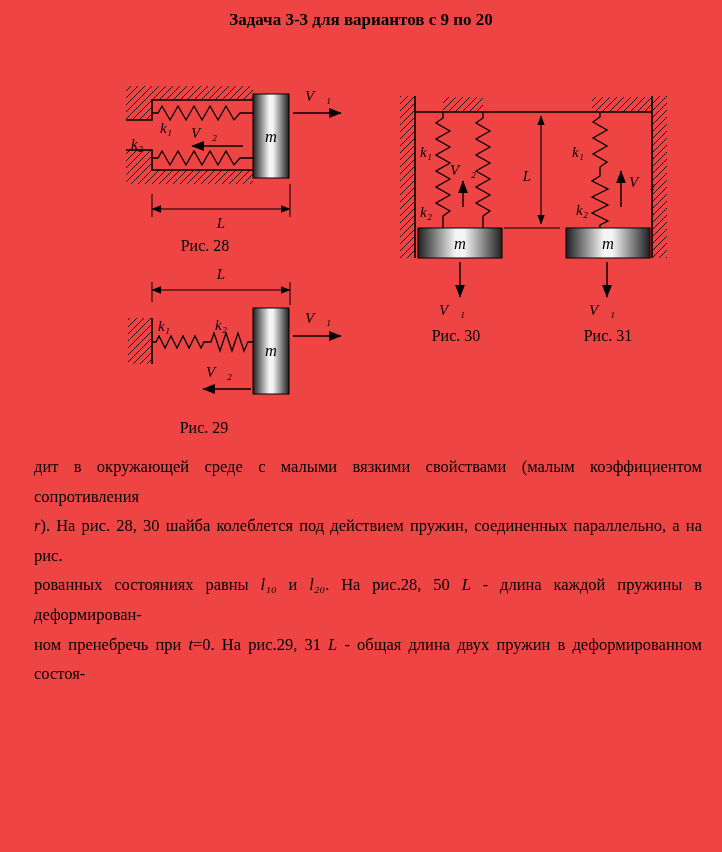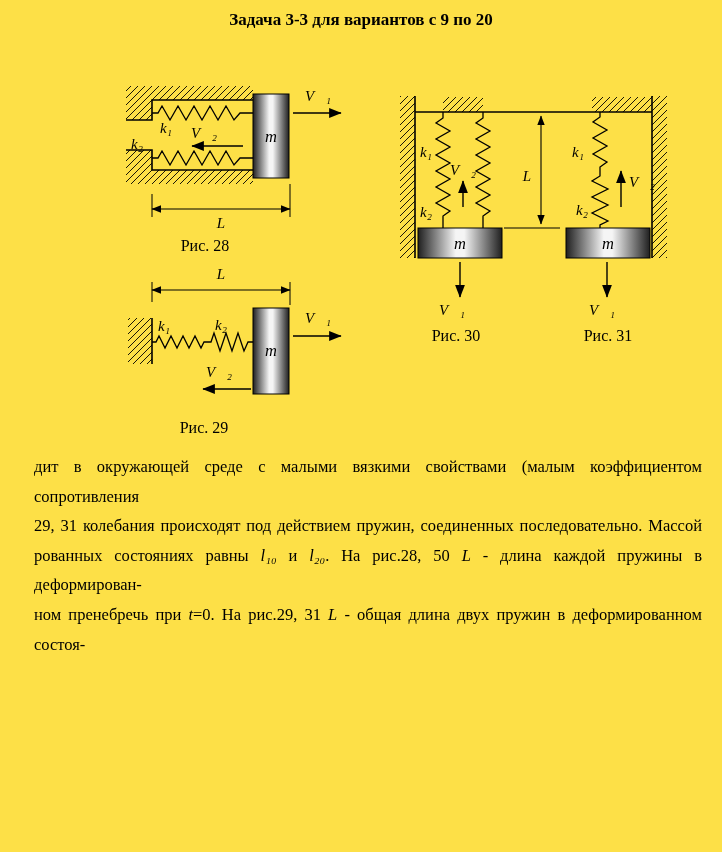--- a/index.html
+++ b/index.html
@@ -1,16 +1,16 @@
 <!DOCTYPE html>
 <html><head>
 <meta charset="utf-8">
 <style>
   html,body{margin:0;padding:0;background:#fff;}
-  .page{position:relative;width:722px;height:852px;background:#fde047;overflow:hidden;
+  .page{position:relative;width:722px;height:852px;background:#ef4444;overflow:hidden;
         font-family:"Liberation Serif","DejaVu Serif",serif;color:#000;}
   .title{position:absolute;top:10px;left:0;width:722px;text-align:center;
          font-weight:bold;font-size:17px;}
   .figs{position:absolute;top:0;left:0;}
   .figs text{fill:#000;}
   .lab{font-family:"Liberation Serif","DejaVu Serif",serif;font-style:italic;font-size:15px;}
   .mlab{font-family:"Liberation Serif","DejaVu Serif",serif;font-style:italic;font-size:16.5px;}
   .cap{font-family:"Liberation Serif","DejaVu Serif",serif;font-size:16px;}
   .spring{fill:none;stroke:#000;stroke-width:1.3;}
   .edge{fill:none;stroke:#000;stroke-width:1.6;}
@@ -150,18 +150,18 @@
 
       <line class="vel" x1="607" y1="262" x2="607" y2="297" marker-end="url(#arrE)"></line>
       <text class="lab" x="602" y="315" text-anchor="middle">V⃗₁</text>
 
       <text class="cap" x="608" y="341" text-anchor="middle">Рис. 31</text>
     </g>
   </svg>
 
   <div class="body-text">
       <div class="tline"><span>дит в окружающей среде с малыми вязкими свойствами (малым коэффициентом сопротивления</span></div>
-      <div class="tline"><span>29, 31 колебания происходят под действием пружин, соединенных последовательно. Массой</span></div>
+      <div class="tline"><span class="it">r</span><span>). На рис. 28, 30 шайба колеблется под действием пружин, соединенных параллельно, а на рис.</span></div>
       <div class="tline"><span>рованных состояниях равны </span><span class="it">l₁₀</span><span> и </span><span class="it">l₂₀</span><span>. На рис.28, 50 </span><span class="it">L</span><span> - длина каждой пружины в деформирован-</span></div>
       <div class="tline"><span>ном пренебречь при </span><span class="it">t</span><span>=0. На рис.29, 31 </span><span class="it">L</span><span> - общая длина двух пружин в деформированном состоя-</span></div>
     </div>
 
 </div>
 
 </body></html>

